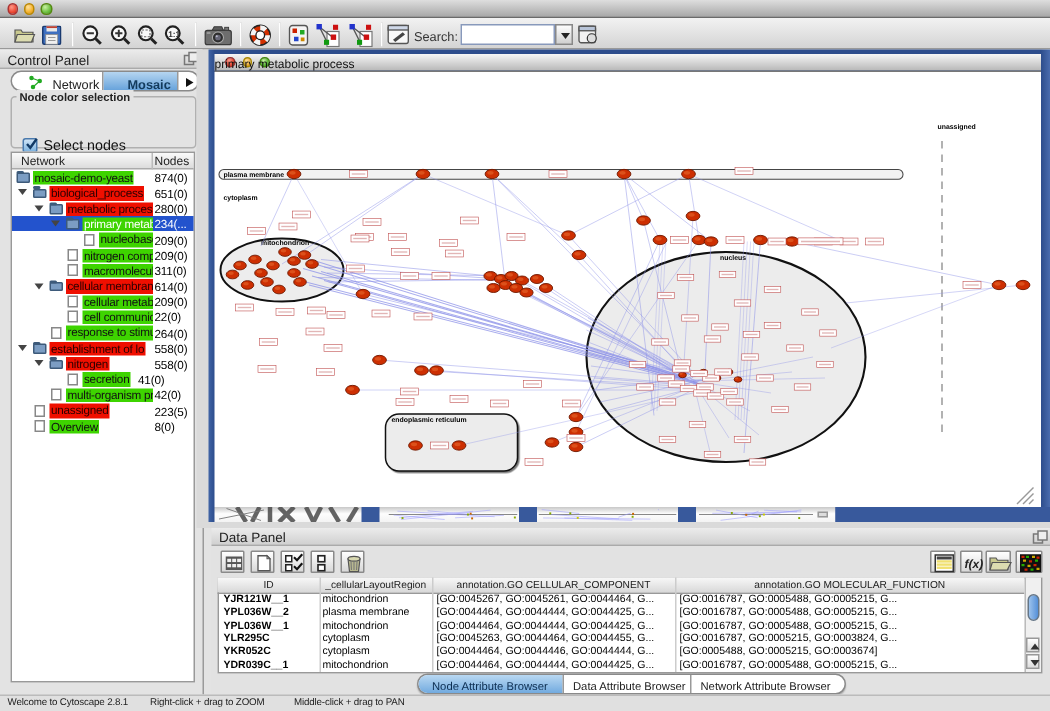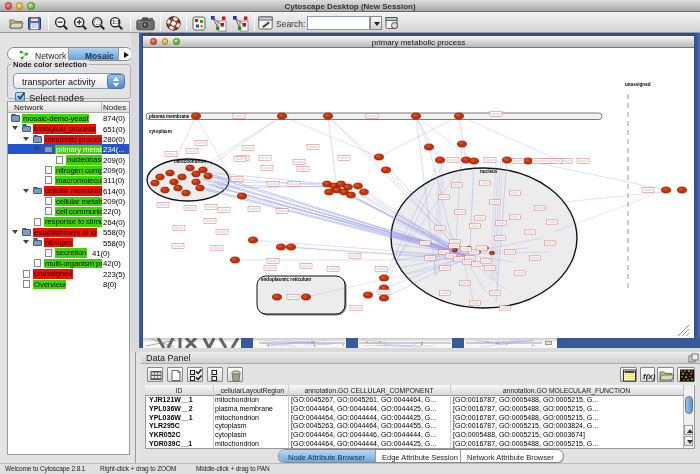--- a/index.html
+++ b/index.html
@@ -2,21 +2,20 @@
 <html><head><meta charset="utf-8"><style>
 *{margin:0;padding:0;box-sizing:border-box;font-family:"Liberation Sans",sans-serif}
 body{width:700px;height:474px;position:relative;overflow:hidden;background:#e3e3e3}
 .abs{position:absolute}
 </style></head><body>
 
 <div class="abs" style="left:0;top:0;width:700px;height:12px;background:linear-gradient(#dedede,#a8a8a8);border-bottom:1px solid #6a6a6a">
 <div class="abs" style="left:4.7px;top:2.2px;width:7.4px;height:7.4px;border-radius:50%;background:radial-gradient(circle at 35% 30%,#ff9a8a,#ee4b36 60%,#c03020);border:0.5px solid #a33"></div>
 <div class="abs" style="left:16px;top:2.2px;width:7.4px;height:7.4px;border-radius:50%;background:radial-gradient(circle at 35% 30%,#ffe2a0,#f6b32e 60%,#d08e24);border:0.5px solid #b80"></div>
 <div class="abs" style="left:27.3px;top:2.2px;width:7.4px;height:7.4px;border-radius:50%;background:radial-gradient(circle at 35% 30%,#c8f0a0,#6cc040 60%,#4a9a28);border:0.5px solid #581"></div>
-<div class="abs" style="left:0;top:1.5px;width:700px;text-align:center;font-size:8px;font-weight:bold;color:#333">Cytoscape Desktop (New Session)</div>
 </div>
 
 <div class="abs" style="left:0;top:12px;width:700px;height:21px;background:linear-gradient(#f2f2f2,#d4d4d4);border-bottom:1px solid #999"></div>
 <div style="position:absolute;left:48px;top:15px;width:1px;height:16px;background:#aaa;border-right:1px solid #fff"></div>
 <div style="position:absolute;left:130px;top:15px;width:1px;height:16px;background:#aaa;border-right:1px solid #fff"></div>
 <div style="position:absolute;left:160px;top:15px;width:1px;height:16px;background:#aaa;border-right:1px solid #fff"></div>
 <div style="position:absolute;left:186px;top:15px;width:1px;height:16px;background:#aaa;border-right:1px solid #fff"></div>
 <div style="position:absolute;left:254px;top:15px;width:1px;height:16px;background:#aaa;border-right:1px solid #fff"></div>
 <svg style="position:absolute;left:9px;top:17px" width="15" height="13" viewBox="0 0 15 13">
 <path d="M1 3 L5 3 L6 4.5 L13 4.5 L13 11 L1 11 Z" fill="#c9c98f" stroke="#555" stroke-width="0.8"></path>
@@ -105,47 +104,47 @@
 <div class="abs" style="left:370px;top:16px;width:12px;height:14px;background:linear-gradient(#fdfdfd,#d0d0d0);border:1px solid #888">
     <div style="position:absolute;left:2.5px;top:5px;width:0;height:0;border-left:3.5px solid transparent;border-right:3.5px solid transparent;border-top:4.5px solid #222"></div>
   </div>
 <svg class="abs" style="left:385px;top:16px" width="14" height="14" viewBox="0 0 14 14">
     <rect x="1" y="1.5" width="11" height="11" rx="1.5" fill="#f2f2f2" stroke="#555" stroke-width="0.9"></rect>
     <rect x="1" y="1.5" width="11" height="3" fill="#b8c4d8" stroke="#555" stroke-width="0.9"></rect>
     <circle cx="9.5" cy="9.5" r="3" fill="#ddd" stroke="#333" stroke-width="0.8"></circle>
   </svg>
 
 <div class="abs" style="left:0;top:33px;width:136px;height:430px;background:#e3e3e3;border-right:1px solid #9a9a9a">
+  <div class="abs" style="left:0;top:0;width:135px;height:13px;background:linear-gradient(#ececec,#d2d2d2);border-bottom:1px solid #aaa">
+    <span class="abs" style="left:5px;top:1.5px;font-size:9px;color:#222">Control Panel</span>
+    <svg class="abs" style="left:122px;top:1px" width="11" height="11" viewBox="0 0 11 11">
+        <rect x="1" y="3" width="6" height="6" fill="none" stroke="#777" stroke-width="1"></rect>
+        <rect x="4" y="1" width="6" height="6" fill="#eee" stroke="#777" stroke-width="1"></rect>
+      </svg>
+  </div>
 
   <div class="abs" style="left:7px;top:14px;width:126px;height:14px;background:#fff;border:1px solid #8a8a8a;border-radius:7px;overflow:hidden">
     <div class="abs" style="left:61px;top:0;width:49px;height:14px;background:linear-gradient(#b5d5f0,#5b9bd8)"></div>
     <div class="abs" style="left:110px;top:0;width:1px;height:14px;background:#999"></div>
     <div class="abs" style="left:60px;top:0;width:1px;height:14px;background:#999"></div>
     <svg class="abs" style="left:11px;top:2px" width="10" height="10" viewBox="0 0 10 10">
         <circle cx="2" cy="2" r="1.5" fill="#2a2"></circle>
         <circle cx="7.5" cy="4" r="1.5" fill="#2a2"></circle>
         <circle cx="3" cy="8" r="1.5" fill="#2a2"></circle>
         <line x1="2" y1="2" x2="7.5" y2="4" stroke="#2a2" stroke-width="0.8"></line>
         <line x1="7.5" y1="4" x2="3" y2="8" stroke="#2a2" stroke-width="0.8"></line>
       </svg>
     <span class="abs" style="left:27px;top:2.5px;font-size:8.5px;color:#222">Network</span>
     <span class="abs" style="left:77px;top:2.5px;font-size:8.5px;font-weight:bold;color:#123a5c">Mosaic</span>
     <div class="abs" style="left:116px;top:3.5px;width:0;height:0;border-top:3.5px solid transparent;border-bottom:3.5px solid transparent;border-left:5.5px solid #111"></div>
   </div>
 
   <div class="abs" style="left:7px;top:31px;width:124px;height:35px;border:1px solid #b0b0b0;border-radius:3px"></div>
   <div class="abs" style="left:11px;top:27px;background:#e3e3e3;padding:0 2px;font-size:7.5px;font-weight:bold;color:#222">Node color selection</div>
 
-  <div class="abs" style="left:13px;top:40px;width:111px;height:16px;background:linear-gradient(#fff,#e8e8e8);border:1px solid #8899aa;border-radius:4px">
-    <span class="abs" style="left:8px;top:2.5px;font-size:9px;color:#111">transporter activity</span>
-    <div class="abs" style="left:93px;top:-0.5px;width:17.5px;height:15.5px;background:linear-gradient(#9cc4ea,#4a8ad0);border:1px solid #4477aa;border-radius:3.5px">
-      <div style="position:absolute;left:5px;top:2.5px;width:0;height:0;border-left:3px solid transparent;border-right:3px solid transparent;border-bottom:4px solid #fff"></div>
-      <div style="position:absolute;left:5px;top:8.5px;width:0;height:0;border-left:3px solid transparent;border-right:3px solid transparent;border-top:4px solid #fff"></div>
-    </div>
-  </div>
 
   <div class="abs" style="left:15px;top:59px;width:10px;height:10px;background:linear-gradient(#cfe4f7,#7db3e0);border:1px solid #4a7aae;border-radius:2px">
     <svg width="10" height="10" viewBox="0 0 10 10" style="position:absolute;left:0;top:-2px">
         <path d="M2 5 l2.2 2.5 L8.5 1.5" stroke="#123a66" stroke-width="1.6" fill="none"></path>
       </svg>
   </div>
   <span class="abs" style="left:29px;top:59px;font-size:9.5px;color:#111">Select nodes</span>
 
   <div class="abs" style="left:7px;top:68px;width:123px;height:354px;background:#fff;border:1px solid #999">
     <div class="abs" style="left:0;top:0;width:121px;height:11px;background:linear-gradient(#fafafa,#dcdcdc);border-bottom:1px solid #aaa">
@@ -223,21 +222,21 @@
     <div style="position:absolute;left:103px;top:246.9px;font-size:7.8px;letter-spacing:-0.1px;color:#000;white-space:nowrap">8(0)</div>
   </div>
 
 <div class="abs" style="left:131px;top:33px;width:569px;height:319px;background:#dadada"></div>
 
 <div class="abs" style="left:139px;top:33px;width:561px;height:315px;background:linear-gradient(90deg,#4064a6,#2d4d8c 4px,#2d4d8c calc(100% - 6px),#4a6cae)"></div>
 <div class="abs" style="left:143px;top:36px;width:551px;height:12px;background:linear-gradient(#f6f6f6,#b8b8b8);border-bottom:1px solid #777">
   <div class="abs" style="left:7px;top:2px;width:6.5px;height:6.5px;border-radius:50%;background:radial-gradient(circle at 35% 30%,#ff9a8a,#e44b36 60%,#b03020);border:0.5px solid #933"></div>
   <div class="abs" style="left:18.5px;top:2px;width:6.5px;height:6.5px;border-radius:50%;background:radial-gradient(circle at 35% 30%,#ffe2a0,#f0b040 60%,#c08e24);border:0.5px solid #a80"></div>
   <div class="abs" style="left:30px;top:2px;width:6.5px;height:6.5px;border-radius:50%;background:radial-gradient(circle at 35% 30%,#c8f0a0,#5cb838 60%,#3a8a20);border:0.5px solid #481"></div>
-  <div class="abs" style="left:0;top:1.5px;width:551px;text-align:center;font-size:8px;color:#111">primary metabolic process</div>
+  <div class="abs" style="left:0;top:1.5px;width:551px;font-size:8px;color:#111">primary metabolic process</div>
 </div>
 <div class="abs" style="left:143px;top:48px;width:551px;height:290px;background:#fff"></div>
 <svg width="550" height="286" viewBox="0 0 550 286" style="position:absolute;left:144px;top:52px">
     <rect x="2" y="61" width="456" height="6.5" rx="3.2" fill="#f2f2f2" stroke="#444" stroke-width="0.7"></rect>
     <text x="5" y="66" font-size="4.6" font-weight="bold" fill="#000">plasma membrane</text>
     <text x="5" y="81" font-size="4.6" font-weight="bold" fill="#000">cytoplasm</text>
     <ellipse cx="44" cy="128" rx="41" ry="21" fill="#ededed" stroke="#111" stroke-width="1.3"></ellipse>
     <text x="30" y="111" font-size="4.6" font-weight="bold" fill="#000">mitochondrion</text>
     <ellipse cx="340" cy="186" rx="93" ry="70" fill="#ececec" stroke="#111" stroke-width="1.4"></ellipse>
     <text x="336" y="121" font-size="4.6" font-weight="bold" fill="#000">nucleus</text>
@@ -984,19 +983,19 @@
   </div>
 <div class="abs" style="left:684px;top:436px;width:9px;height:10px;background:linear-gradient(#fff,#ddd);border:0.5px solid #999">
     <div style="position:absolute;left:1.5px;top:2.5px;border-left:3px solid transparent;border-right:3px solid transparent;border-top:4px solid #333"></div>
   </div>
 
 <div class="abs" style="left:278px;top:449px;width:286px;height:14px;background:#fff;border:1px solid #8a8a8a;border-radius:7px;overflow:hidden;box-shadow:0 1px 1px rgba(0,0,0,0.25)">
   <div class="abs" style="left:0;top:0;width:96px;height:14px;background:linear-gradient(#b9d8f2,#66a3dc)"></div>
   <div class="abs" style="left:96px;top:0;width:1px;height:14px;background:#999"></div>
   <div class="abs" style="left:181px;top:0;width:1px;height:14px;background:#999"></div>
   <span class="abs" style="left:9px;top:2.5px;font-size:7.5px;color:#0c2d50">Node Attribute Browser</span>
-  <span class="abs" style="left:103px;top:2.5px;font-size:7.5px;color:#222">Edge Attribute Session</span>
+  <span class="abs" style="left:103px;top:2.5px;font-size:7.5px;color:#222">Data Attribute Browser</span>
   <span class="abs" style="left:188px;top:2.5px;font-size:7.5px;color:#222">Network Attribute Browser</span>
 </div>
 
 <div class="abs" style="left:0;top:463px;width:700px;height:11px;background:#e0e0e0;border-top:1px solid #bbb"></div>
 <span class="abs" style="left:5px;top:465px;font-size:6.5px;letter-spacing:-0.1px;color:#222">Welcome to Cytoscape 2.8.1</span>
 <span class="abs" style="left:100px;top:465px;font-size:6.5px;letter-spacing:-0.1px;color:#222">Right-click + drag to ZOOM</span>
 <span class="abs" style="left:196px;top:465px;font-size:6.5px;letter-spacing:-0.1px;color:#222">Middle-click + drag to PAN</span>
 </body></html>

